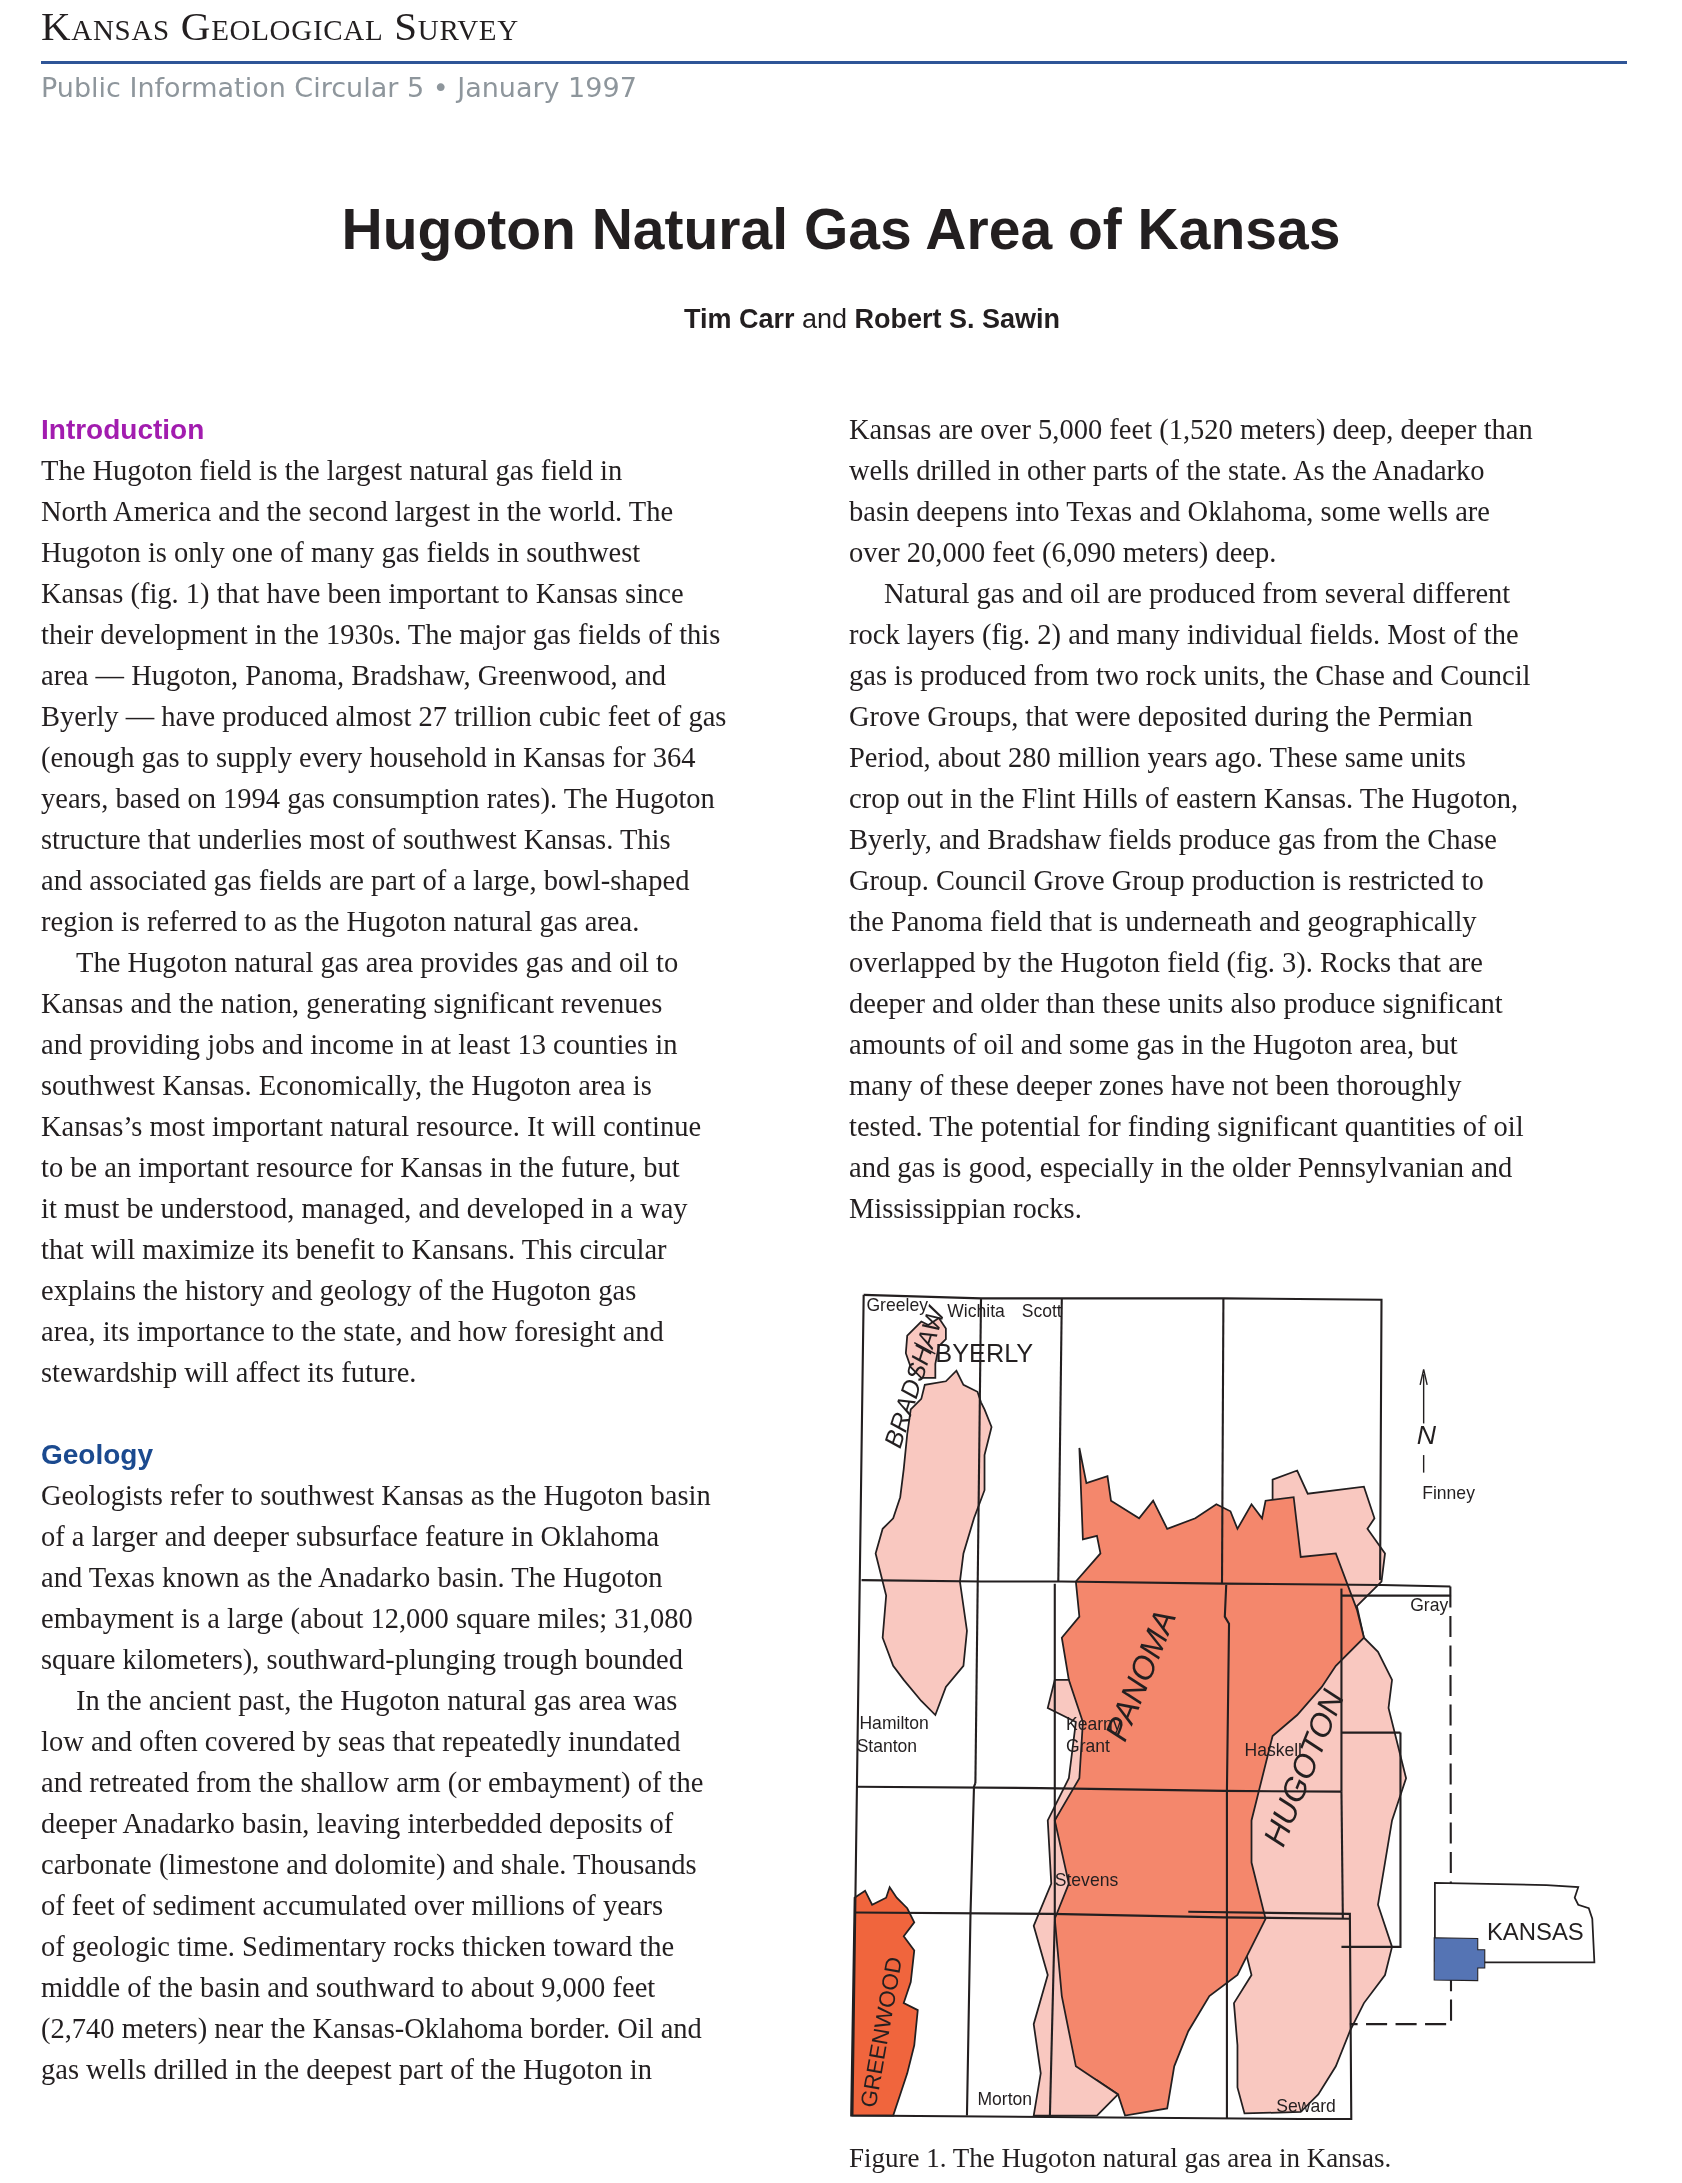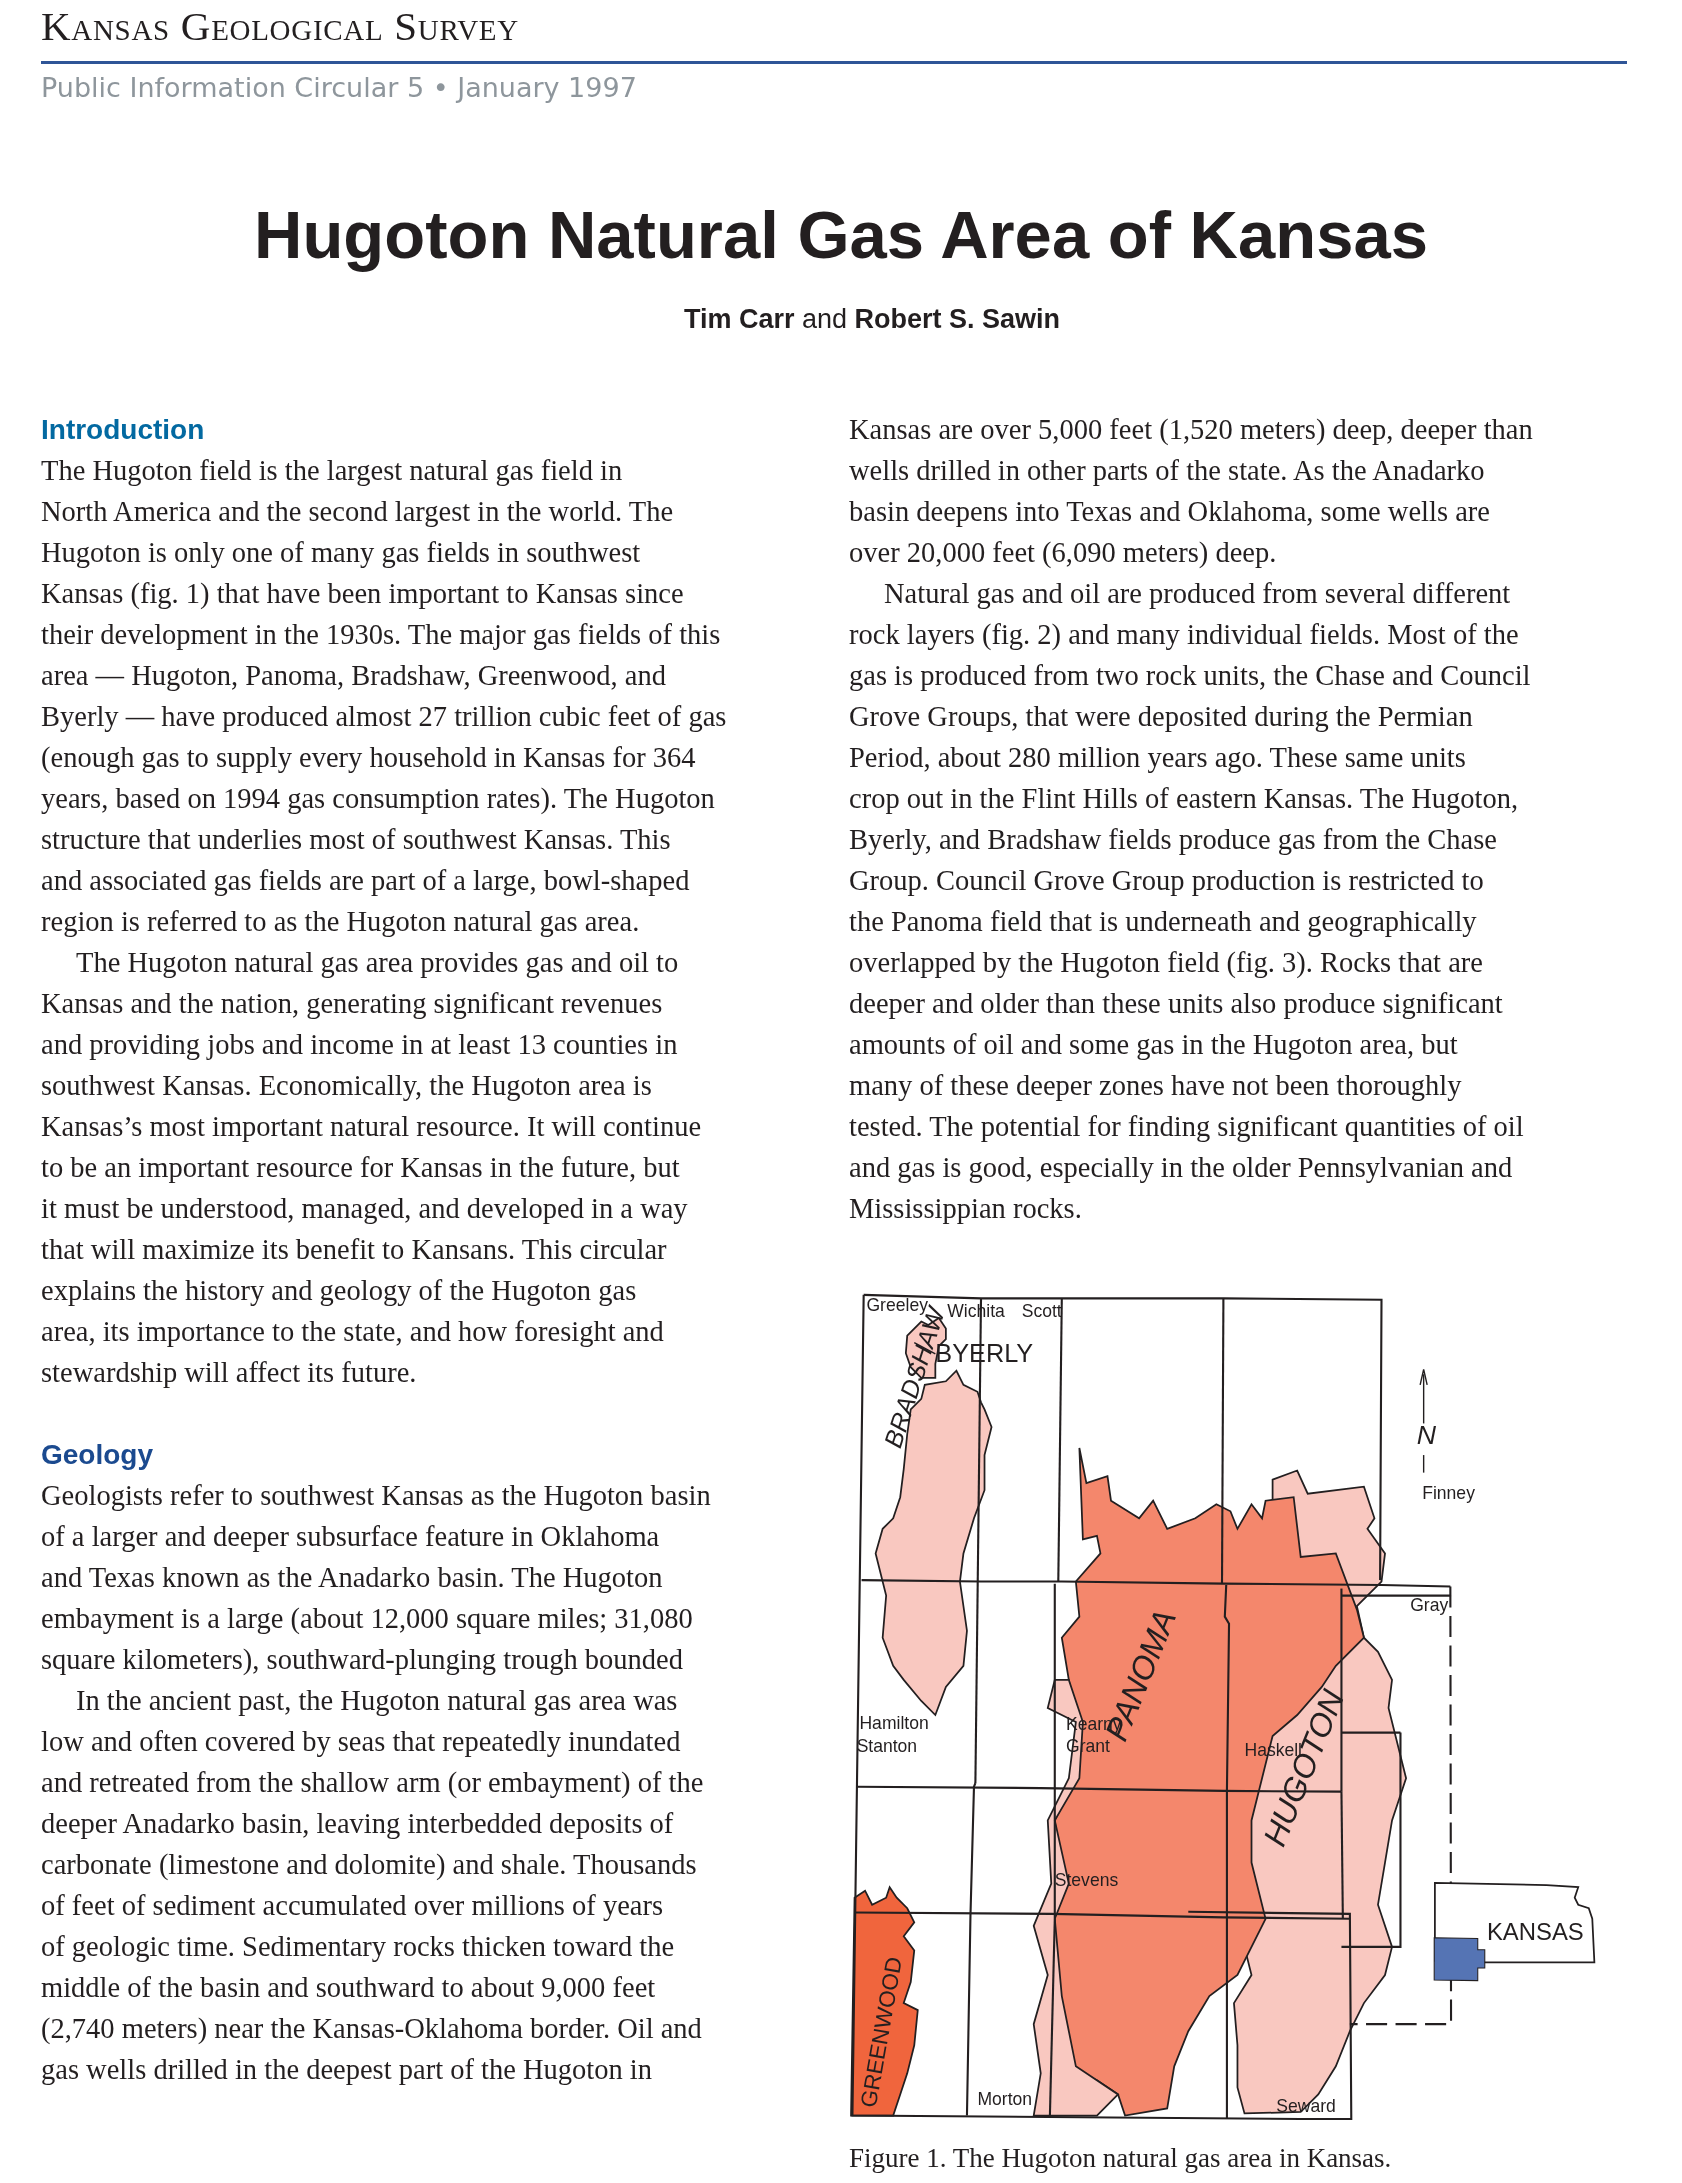--- a/index.html
+++ b/index.html
@@ -1,20 +1,20 @@
 <!DOCTYPE html>
 <html style="font-size:11.2px"><head>
 <meta charset="utf-8">
 <style>
   html, body { margin:0; padding:0; background:#ffffff; }
   body { width:1682px; height:2183px; position:relative; overflow:hidden; color:#231f20; }
   .masthead { position:absolute; left:41px; top:5.6px; font-family:"Liberation Serif", serif; font-size:41px; letter-spacing:0.7px; color:#231f20; font-variant:small-caps; line-height:1; }
   .rule { position:absolute; left:41px; top:61px; width:1586px; height:2.8px; background:#2f5597; }
   .series { position:absolute; left:41px; top:72px; font-family:"DejaVu Sans", sans-serif; font-size:27px; color:#8e969c; line-height:1.2; }
-  .title { position:absolute; left:0; width:1682px; top:198px; text-align:center; font-family:"Liberation Sans", sans-serif; font-weight:bold; font-size:67px; color:#231f20; line-height:1.1; }
+  .title { position:absolute; left:0; width:1682px; top:198px; text-align:center; font-family:"Liberation Sans", sans-serif; font-weight:bold; font-size:57px; color:#231f20; line-height:1.1; }
   .authors { position:absolute; left:0; width:1682px; top:304px; text-align:center; font-family:"Liberation Sans", sans-serif; font-size:27px; color:#231f20;padding-left:31px; }
   .authors b { font-weight:bold; }
   .col { position:absolute; font-family:"Liberation Serif", serif; font-size:28.5px; line-height:41px; color:#231f20; }
   .col.left { left:41px; top:409px; width:780px; }
   .col.right { left:849px; top:409px; width:787px; }
   .heading { font-family:"Liberation Sans", sans-serif; font-weight:bold; color:#1b4a8f; font-size:28px; line-height:41px; }
   .line { white-space:nowrap; display:block; }
   .indent { padding-left:35px; }
   .gap { height:41px; }
   .figure { position:absolute; left:844px; top:1286px; width:808px; height:844px; }
@@ -29,21 +29,21 @@
 <div class="series">Public Information Circular 5 • January 1997</div>
 
 <h1 class="title" style="margin:0;">Hugoton Natural Gas Area of Kansas</h1>
 <div class="authors">
   <b>Tim Carr</b>
   <span>and</span>
   <b>Robert S. Sawin</b>
 </div>
 
 <div class="col left">
-  <div class="heading" style="color: #0369a1;">Introduction</div>
+  <div class="heading" style="color: #a21caf;">Introduction</div>
   <div id="intro-lines">
       <span class="line">The Hugoton field is the largest natural gas field in</span>
       <span class="line">North America and the second largest in the world. The</span>
       <span class="line">Hugoton is only one of many gas fields in southwest</span>
       <span class="line">Kansas (fig. 1) that have been important to Kansas since</span>
       <span class="line">their development in the 1930s. The major gas fields of this</span>
       <span class="line">area — Hugoton, Panoma, Bradshaw, Greenwood, and</span>
       <span class="line">Byerly — have produced almost 27 trillion cubic feet of gas</span>
       <span class="line">(enough gas to supply every household in Kansas for 364</span>
       <span class="line">years, based on 1994 gas consumption rates). The Hugoton</span>

